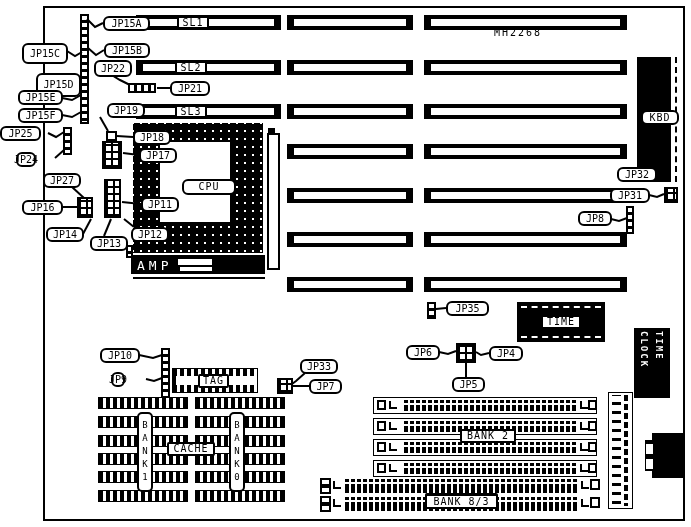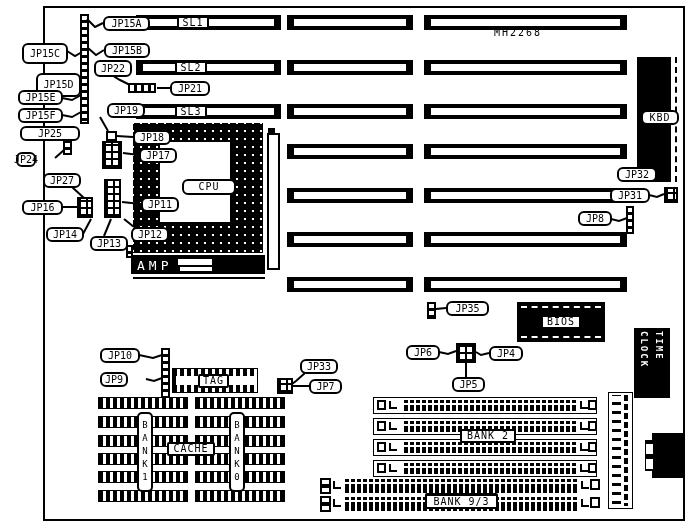--- a/index.html
+++ b/index.html
@@ -231,52 +231,52 @@
       <polyline points="656,174 663,178"></polyline>
     </g>
   </svg>
 
   <div class="callout" style="left:103px;top:16px;width:47px;height:15px">JP15A</div>
   <div class="callout" style="left:104px;top:43px;width:46px;height:15px">JP15B</div>
   <div class="callout" style="left:22px;top:43px;width:46px;height:21px">JP15C</div>
   <div class="callout" style="left:36px;top:73px;width:45px;height:24px">JP15D</div>
   <div class="callout" style="left:18px;top:90px;width:45px;height:15px">JP15E</div>
   <div class="callout" style="left:18px;top:108px;width:45px;height:15px">JP15F</div>
-  <div class="callout" style="left:20px;top:126px;width:60px;height:15px">JP25</div>
+  <div class="callout" style="left:0;top:126px;width:41px;height:15px">JP25</div>
   <div class="callout" style="left:16px;top:152px;width:20px;height:15px">JP24</div>
   <div class="callout" style="left:43px;top:173px;width:38px;height:15px">JP27</div>
   <div class="callout" style="left:22px;top:200px;width:41px;height:15px">JP16</div>
   <div class="callout" style="left:46px;top:227px;width:38px;height:15px">JP14</div>
   <div class="callout" style="left:90px;top:236px;width:38px;height:15px">JP13</div>
   <div class="callout" style="left:94px;top:60px;width:38px;height:17px">JP22</div>
   <div class="callout" style="left:170px;top:81px;width:40px;height:15px">JP21</div>
   <div class="callout" style="left:107px;top:103px;width:38px;height:15px">JP19</div>
   <div class="callout" style="left:133px;top:130px;width:38px;height:15px">JP18</div>
   <div class="callout" style="left:139px;top:148px;width:38px;height:15px">JP17</div>
   <div class="callout" style="left:141px;top:197px;width:38px;height:15px">JP11</div>
   <div class="callout" style="left:131px;top:227px;width:38px;height:15px">JP12</div>
   <div class="callout" style="left:100px;top:348px;width:40px;height:15px">JP10</div>
-  <div class="callout" style="left:100px;top:372px;width:28px;height:15px">JP9</div>
+  <div class="callout" style="left:111px;top:372px;width:14px;height:15px">JP9</div>
   <div class="callout" style="left:300px;top:359px;width:38px;height:15px">JP33</div>
   <div class="callout" style="left:309px;top:379px;width:33px;height:15px">JP7</div>
   <div class="callout" style="left:406px;top:345px;width:34px;height:15px">JP6</div>
   <div class="callout" style="left:489px;top:346px;width:34px;height:15px">JP4</div>
   <div class="callout" style="left:452px;top:377px;width:33px;height:15px">JP5</div>
   <div class="callout" style="left:446px;top:301px;width:43px;height:15px">JP35</div>
   <div class="callout" style="left:578px;top:211px;width:34px;height:15px">JP8</div>
   <div class="callout" style="left:610px;top:188px;width:40px;height:15px">JP31</div>
   <div class="callout" style="left:617px;top:167px;width:40px;height:15px">JP32</div>
 
   <div class="clabel" style="left:177px;top:16px;width:32px;height:13px">SL1</div>
   <div class="clabel" style="left:175px;top:61px;width:32px;height:13px">SL2</div>
   <div class="clabel" style="left:175px;top:105px;width:32px;height:13px">SL3</div>
   <div class="callout" style="left:182px;top:179px;width:54px;height:16px;letter-spacing:1px">CPU</div>
   <div class="callout" style="left:641px;top:110px;width:38px;height:15px;letter-spacing:1px">KBD</div>
-  <div class="clabel" style="left:541px;top:315px;width:40px;height:14px">BIOS</div>
+  <div class="clabel" style="left:541px;top:315px;width:40px;height:14px">TIME</div>
   <div class="clabel" style="left:198px;top:374px;width:31px;height:14px">TAG</div>
   <div class="clabel" style="left:167px;top:442px;width:48px;height:14px">CACHE</div>
   <div class="vlabel" style="left:137px;top:412px;width:16px;height:80px">BANK1</div>
   <div class="vlabel" style="left:229px;top:412px;width:16px;height:80px">BANK0</div>
   <div class="clabel" style="left:460px;top:429px;width:56px;height:14px">BANK 2</div>
   <div class="clabel" style="left:425px;top:493px;width:73px;height:14px">BANK 0/2</div>
-  <div class="clabel" style="left:425px;top:494px;width:73px;height:15px">BANK 9/3</div>
+  <div class="clabel" style="left:425px;top:494px;width:73px;height:15px">BANK 8/3</div>
 
 </div>
 
 </body></html>

